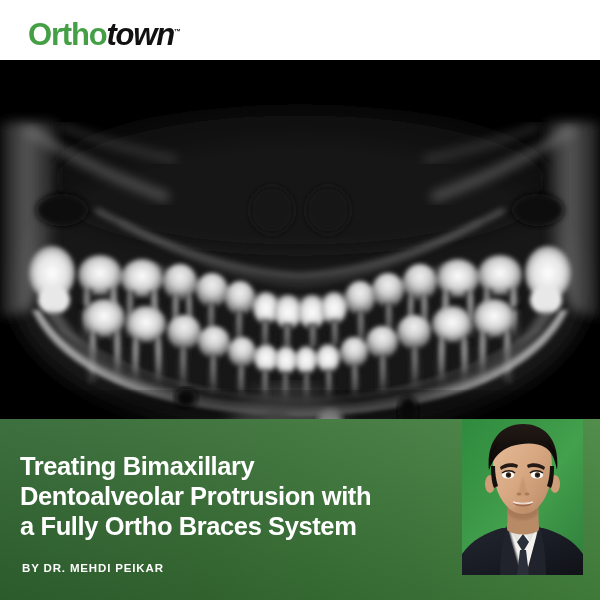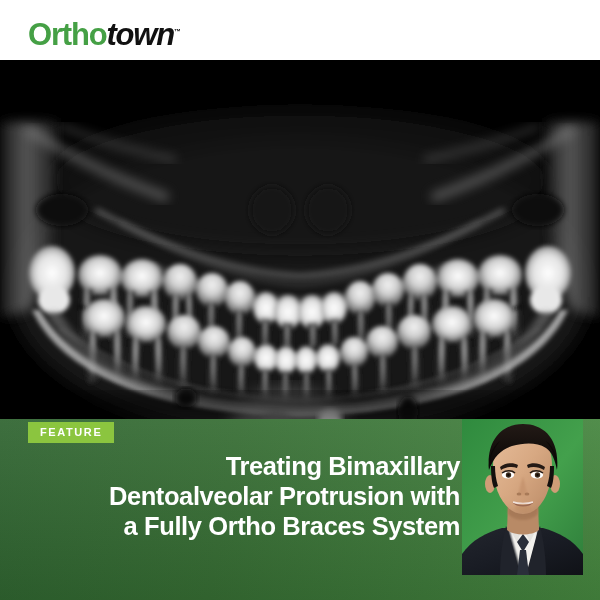--- a/index.html
+++ b/index.html
@@ -82,21 +82,20 @@
   .headline {
     position: absolute;
     left: 20px;
     top: 32px;
     width: 440px;
     color: #ffffff;
     font-size: 25.5px;
     font-weight: 700;
     line-height: 30px;
     letter-spacing: -0.4px;
-    text-align: right;
   }
   .headline .line { display: block; white-space: nowrap; }
 
   .byline {
     position: absolute;
     left: 22px;
     top: 143px;
     color: #ffffff;
     font-size: 11.5px;
     font-weight: 700;
@@ -355,28 +354,28 @@
         <ellipse cx="186" cy="338" rx="11" ry="10" fill="#0a0a0a" filter="url(#bl3)"></ellipse>
 
         <rect x="0" y="0" width="600" height="26" fill="#000000" opacity="0.55" filter="url(#bl8)"></rect>
         <rect x="0" y="333" width="600" height="26" fill="#000000" opacity="0.45" filter="url(#bl8)"></rect>
       </g>
     </svg>
   </div>
 
   <div class="banner">
 
-    <div class="feature-badge">FEATURE</div>
 
     <div class="headline">
       <span class="line">Treating Bimaxillary</span>
       <span class="line">Dentoalveolar Protrusion with</span>
       <span class="line">a Fully Ortho Braces System</span>
     </div>
 
+    <div class="byline">BY DR. MEHDI PEIKAR</div>
 
     <div class="portrait">
       <svg width="121" height="157" viewBox="0 0 121 157" xmlns="http://www.w3.org/2000/svg" aria-hidden="true">
         <defs>
           <linearGradient id="bgGreen" x1="0" y1="0" x2="1" y2="1">
             <stop offset="0%" stop-color="#2f8a3e"></stop>
             <stop offset="55%" stop-color="#43a04c"></stop>
             <stop offset="100%" stop-color="#2e7d3a"></stop>
           </linearGradient>
           <linearGradient id="skinG" x1="0" y1="0" x2="1" y2="1">

